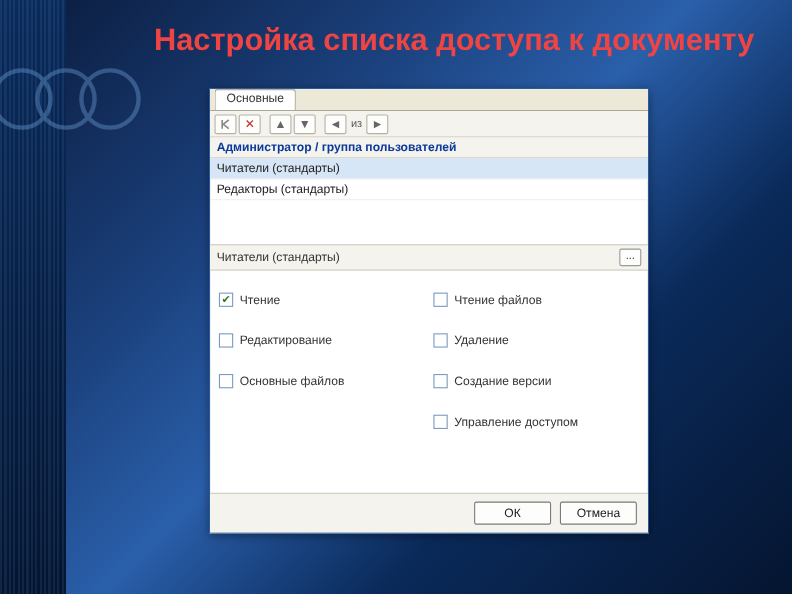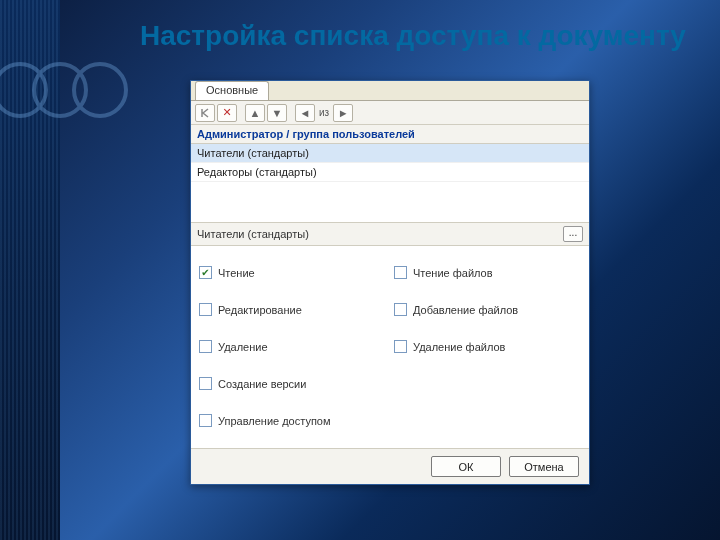--- a/index.html
+++ b/index.html
@@ -17,21 +17,21 @@
       repeating-linear-gradient(90deg, rgba(100,160,220,0.12) 0 2px, transparent 2px 4px),
       linear-gradient(180deg, #0a2a5a, #051530);
   }
   .bg-circles {
     position: absolute; left: -10px; top: 30px; width: 140px; height: 120px;
     opacity: 0.35;
   }
   .bg-circles svg { width:100%; height:100%; }
   .slide-title {
     position: absolute; top: 20px; left: 140px; right: 20px;
-    color: #0369a1; font-size: 28px; font-weight: bold;
+    color: #ef4444; font-size: 28px; font-weight: bold;
     font-family: Arial, sans-serif;
   }
   .dialog {
     position: absolute;
     left: 190px; top: 80px;
     width: 400px; height: 405px;
     background: #fff;
     border: 1px solid #2a5a9a;
     box-shadow: 0 2px 8px rgba(0,0,0,0.4);
     display: flex; flex-direction: column;
@@ -180,29 +180,25 @@
     <div class="perm">
       <span class="cb"></span>
       <span>Чтение файлов</span>
     </div>
     <div class="perm">
       <span class="cb"></span>
       <span>Редактирование</span>
     </div>
     <div class="perm">
       <span class="cb"></span>
-      <span>Добавление файлов</span>
-    </div>
-    <div class="perm">
-      <span class="cb"></span>
       <span>Удаление</span>
     </div>
     <div class="perm">
       <span class="cb"></span>
-      <span>Удаление файлов</span>
+      <span>Основные файлов</span>
     </div>
     <div class="perm">
       <span class="cb"></span>
       <span>Создание версии</span>
     </div>
     <div></div>
     <div class="perm">
       <span class="cb"></span>
       <span>Управление доступом</span>
     </div>

